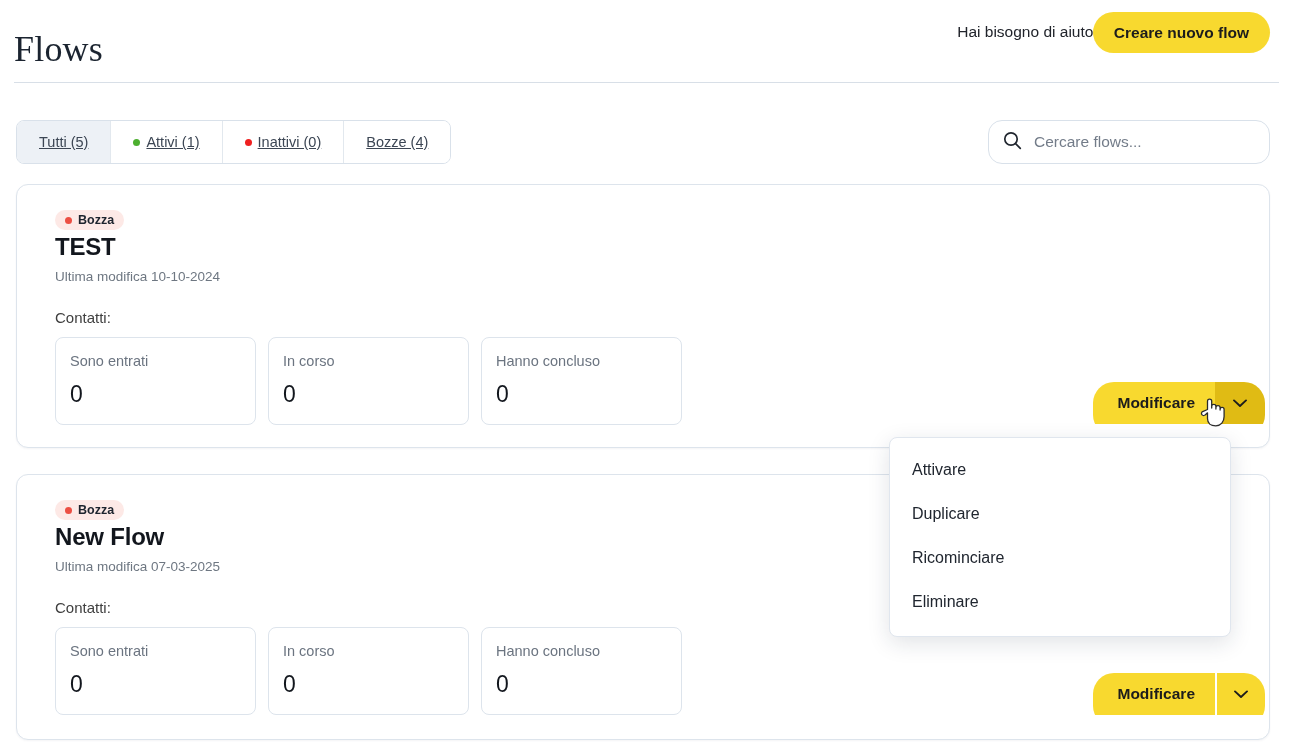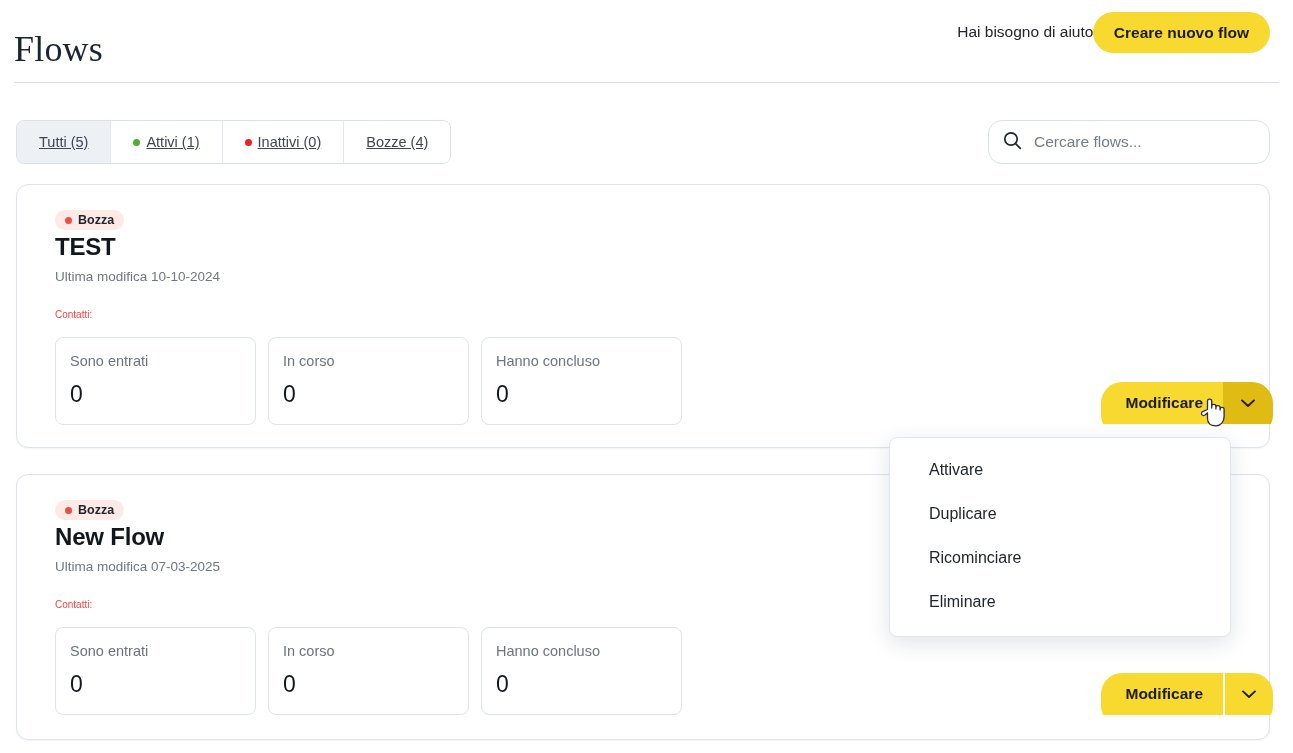--- a/index.html
+++ b/index.html
@@ -177,22 +177,22 @@
   }
   .flow-sub {
     position: absolute;
     left: 38px; top: 84px;
     font-size: 13.5px;
     color: #6e7782;
   }
   .contacts-label {
     position: absolute;
     left: 38px; top: 124px;
-    font-size: 10px;
-    color: #ef4444;
+    font-size: 15px;
+    color: #404040;
   }
   .stats {
     position: absolute;
     left: 38px; top: 152px;
     display: flex;
     gap: 12px;
   }
   .stat {
     width: 201px;
     height: 88px;
@@ -209,21 +209,21 @@
   .stat-value {
     margin-top: 11px;
     font-size: 23px;
     color: #12161d;
     line-height: 26px;
   }
 
   
   .split-btn {
     position: absolute;
-    right: 20px;
+    right: 28px;
     display: flex;
     height: 54px;
     border-radius: 21px;
     overflow: hidden;
   }
   #split-0 { top: 382px; }
   #split-1 { top: 673px; }
   .split-main {
     background: #F8D92F;
     border: none;
@@ -254,21 +254,21 @@
 
   
   .menu {
     position: absolute;
     left: 889px; top: 437px;
     width: 342px;
     background: #ffffff;
     border: 1px solid #e0e6ee;
     border-radius: 8px;
     box-shadow: 0 6px 22px rgba(25,40,65,0.13);
-    padding: 10px 0 12px 17px;
+    padding: 10px 0 12px 0;
     z-index: 30;
   }
   .menu-item {
     height: 44px;
     display: flex;
     align-items: center;
     padding: 0 22px;
     font-size: 16px;
     color: #20262f;
     cursor: pointer;

